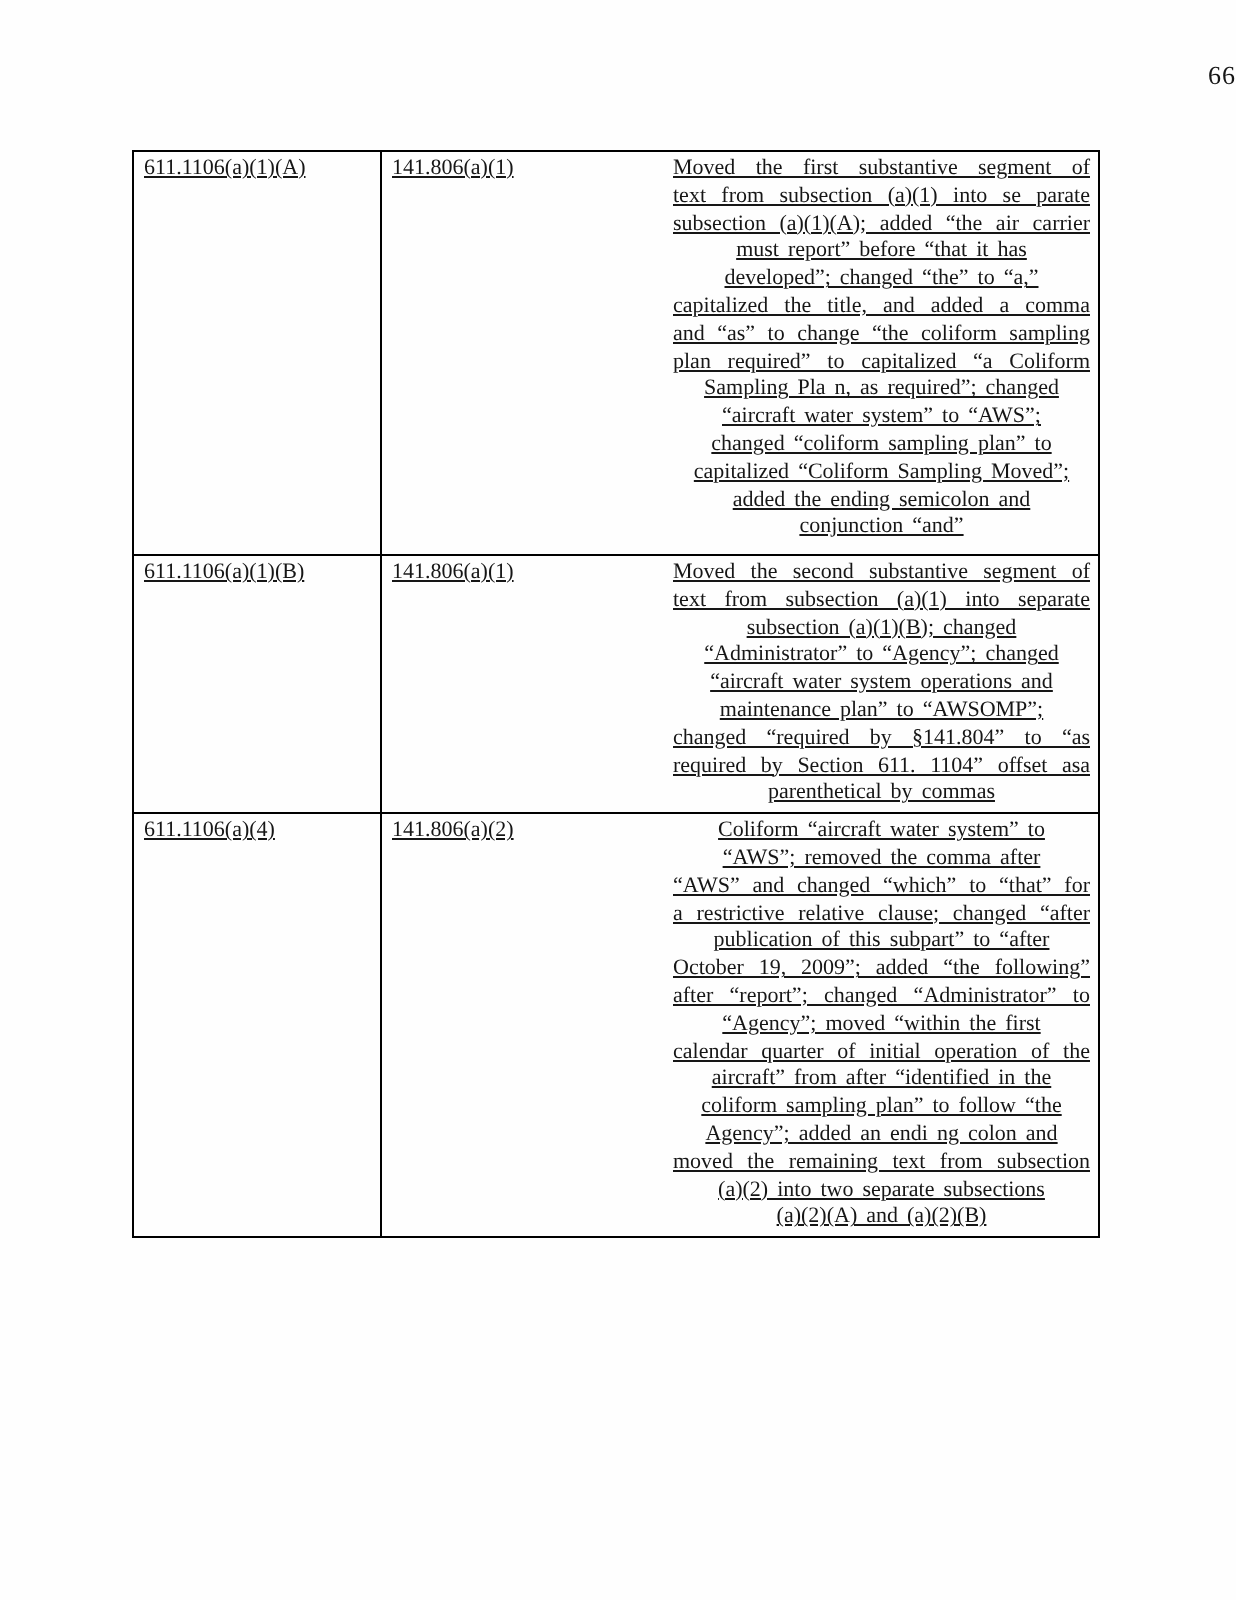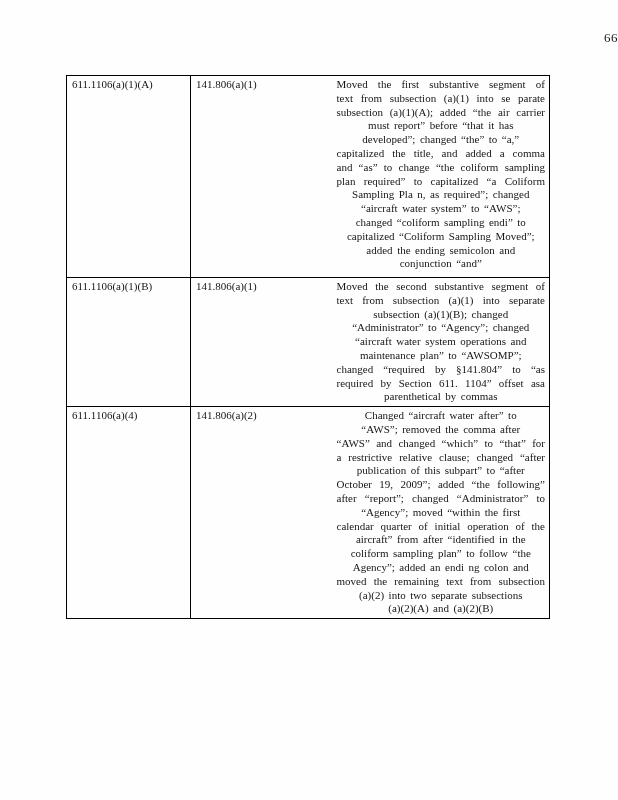--- a/index.html
+++ b/index.html
@@ -29,20 +29,21 @@
     width: 483px;
     border-collapse: collapse;
     table-layout: fixed;
   }
   table.rev td {
     border: 1px solid #000;
     vertical-align: top;
     font-size: 11px;
     line-height: 13.8px;
     padding: 2px 4px 2px 5px;
+    text-decoration: underline;
   }
   
   table.rev td.c2 { border-right: none; }
   table.rev td.c3 { border-left: none; padding-right: 4px; }
   table.rev tr:nth-child(1) td { height: 202px; }
   table.rev tr:nth-child(2) td { height: 126px; }
   table.rev tr:nth-child(3) td { height: 212px; }
   .line {
     text-align: center;
     word-spacing: 0.16em;
@@ -73,21 +74,21 @@
             <div class="line just">Moved the first substantive segment of</div>
             <div class="line just">text from subsection (a)(1) into se parate</div>
             <div class="line just">subsection (a)(1)(A); added “the air carrier</div>
             <div class="line">must report” before “that it has</div>
             <div class="line">developed”; changed “the” to “a,”</div>
             <div class="line just">capitalized the title, and added a comma</div>
             <div class="line just">and “as” to change “the coliform sampling</div>
             <div class="line just">plan required” to capitalized “a Coliform</div>
             <div class="line">Sampling Pla n, as required”; changed</div>
             <div class="line">“aircraft water system” to “AWS”;</div>
-            <div class="line">changed “coliform sampling endi” to</div>
+            <div class="line">changed “coliform sampling plan” to</div>
             <div class="line">capitalized “Coliform Sampling Moved”;</div>
             <div class="line">added the ending semicolon and</div>
             <div class="line">conjunction “and”</div>
           </td>
         </tr>
         <tr>
           <td class="c1 secnum">611.1106(a)(1)(B)</td>
           <td class="c2 secnum">141.806(a)(1)</td>
           <td class="c3">
             <div class="line just">Moved the second substantive segment of</div>
@@ -98,21 +99,21 @@
             <div class="line">maintenance plan” to “AWSOMP”;</div>
             <div class="line just">changed “required by §141.804” to “as</div>
             <div class="line just">required by Section 611. 1104” offset asa</div>
             <div class="line">parenthetical by commas</div>
           </td>
         </tr>
         <tr>
           <td class="c1 secnum">611.1106(a)(4)</td>
           <td class="c2 secnum">141.806(a)(2)</td>
           <td class="c3">
-            <div class="line">Changed “aircraft water after” to</div>
+            <div class="line">Coliform “aircraft water system” to</div>
             <div class="line">“AWS”; removed the comma after</div>
             <div class="line just">“AWS” and changed “which” to “that” for</div>
             <div class="line just">a restrictive relative clause; changed “after</div>
             <div class="line">publication of this subpart” to “after</div>
             <div class="line just">October 19, 2009”; added “the following”</div>
             <div class="line just">after “report”; changed “Administrator” to</div>
             <div class="line">“Agency”; moved “within the first</div>
             <div class="line just">calendar quarter of initial operation of the</div>
             <div class="line">aircraft” from after “identified in the</div>
             <div class="line">coliform sampling plan” to follow “the</div>

